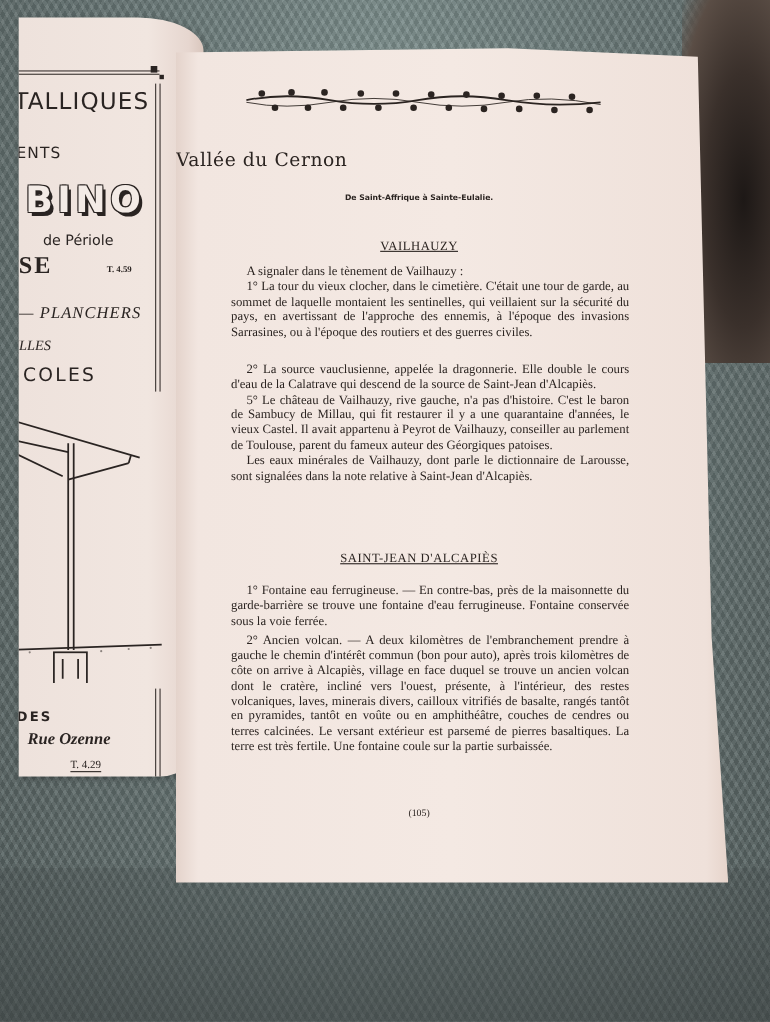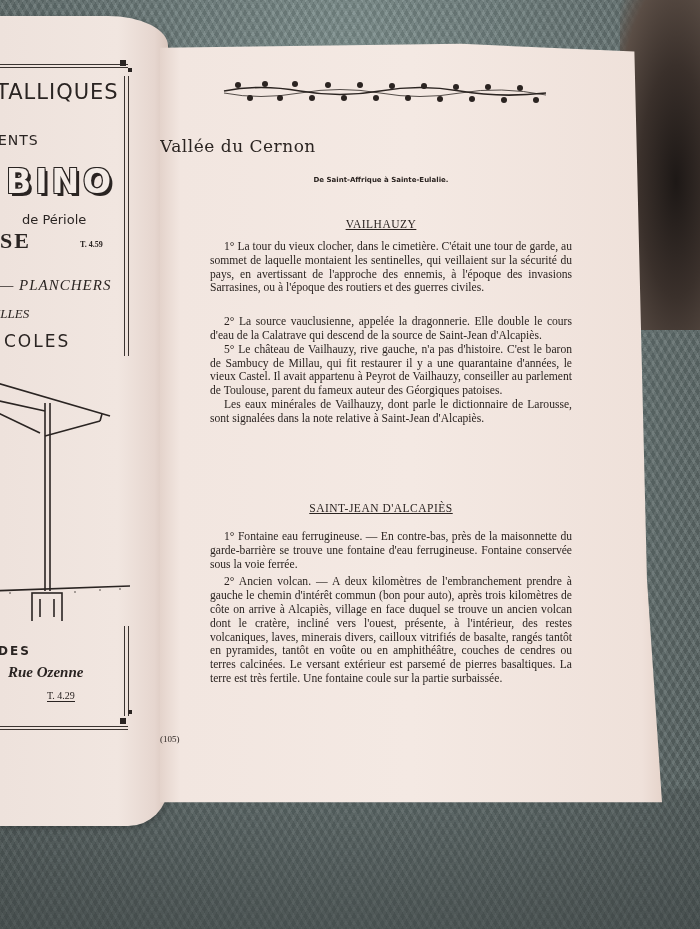--- a/index.html
+++ b/index.html
@@ -18,21 +18,21 @@
   .knit-bottom {
     position:absolute; left:0; right:0; bottom:0; height:140px;
     background: linear-gradient(180deg, rgba(60,66,66,0.2), rgba(60,66,66,0.55));
   }
   .dark-corner {
     position:absolute; right:0; top:0; width:80px; height:330px;
     background: radial-gradient(ellipse at 70% 55%, #1d1816 0%, #3a302b 45%, #5a4d45 80%, rgba(90,77,69,0) 100%);
   }
   
   .left-page {
-    position:absolute; left:0; top:16px; width:168px; height:810px;
+    position:absolute; left:17px; top:16px; width:168px; height:690px;
     background: linear-gradient(90deg, #eee2dc 0%, #f1e6e0 70%, #e6d6cf 92%, #d9c6bd 100%);
     border-radius: 0 60px 40px 0 / 0 30px 40px 0;
     box-shadow: 2px 2px 6px rgba(0,0,0,0.25);
     overflow:hidden;
   }
   .ad-frame-top {
     position:absolute; left:-10px; top:48px; width:138px; height:2px;
     border-top:1px solid #3a3330; border-bottom:1px solid #3a3330;
   }
   .ad-frame-right {
@@ -84,21 +84,21 @@
     position:absolute; left:0; right:60px; text-align:center;
     font-family:"Liberation Serif", serif; font-size:11.5px; color:#2b2421; letter-spacing:0.5px;text-decoration:underline;
   }
   .body-text {
     position:absolute; left:50px; width:362px;
     font-family:"Liberation Serif", serif; font-size:11.6px; line-height:13.8px;
     color:#2b2421; text-align:justify;
   }
   .body-text p { margin:0; text-indent:14px; }
   .page-number {
-    position:absolute; left:0; right:60px; top:694px; 
+    position:absolute; left:0; right:60px; top:694px; text-align:center;
     font-family:"Liberation Serif", serif; font-size:9px; color:#2b2421;
   }
 </style>
 </head>
 <body>
 
 <div class="knit"></div>
 <div class="knit-bottom"></div>
 <div class="dark-corner"></div>
 
@@ -175,20 +175,21 @@
       <circle cx="300" cy="10" r="3"></circle>
         <circle cx="316" cy="22" r="3"></circle>
     </g>
   </svg>
 
   <div class="page-title">Vallée du Cernon</div>
   <div class="page-subtitle">De Saint-Affrique à Sainte-Eulalie.</div>
 
   <div class="section-head" style="top:178px;">VAILHAUZY</div>
   <div class="body-text" style="top:200px;">
+    <p>A signaler dans le tènement de Vailhauzy :</p>
     <p>1° La tour du vieux clocher, dans le cimetière. C'était une tour de garde, au sommet de laquelle montaient les sentinelles, qui veillaient sur la sécurité du pays, en avertissant de l'approche des ennemis, à l'époque des invasions Sarrasines, ou à l'époque des routiers et des guerres civiles.</p>
     <p style="margin-top:20px;">2° La source vauclusienne, appelée la dragonnerie. Elle double le cours d'eau de la Calatrave qui descend de la source de Saint-Jean d'Alcapiès.</p>
     <p>5° Le château de Vailhauzy, rive gauche, n'a pas d'histoire. C'est le baron de Sambucy de Millau, qui fit restaurer il y a une quarantaine d'années, le vieux Castel. Il avait appartenu à Peyrot de Vailhauzy, conseiller au parlement de Toulouse, parent du fameux auteur des Géorgiques patoises.</p>
     <p>Les eaux minérales de Vailhauzy, dont parle le dictionnaire de Larousse, sont signalées dans la note relative à Saint-Jean d'Alcapiès.</p>
   </div>
 
   <div class="section-head" style="top:462px;">SAINT-JEAN D'ALCAPIÈS</div>
   <div class="body-text" style="top:490px;">
     <p>1° Fontaine eau ferrugineuse. — En contre-bas, près de la maisonnette du garde-barrière se trouve une fontaine d'eau ferrugineuse. Fontaine conservée sous la voie ferrée.</p>
     <p style="margin-top:4px;">2° Ancien volcan. — A deux kilomètres de l'embranchement prendre à gauche le chemin d'intérêt commun (bon pour auto), après trois kilomètres de côte on arrive à Alcapiès, village en face duquel se trouve un ancien volcan dont le cratère, incliné vers l'ouest, présente, à l'intérieur, des restes volcaniques, laves, minerais divers, cailloux vitrifiés de basalte, rangés tantôt en pyramides, tantôt en voûte ou en amphithéâtre, couches de cendres ou terres calcinées. Le versant extérieur est parsemé de pierres basaltiques. La terre est très fertile. Une fontaine coule sur la partie surbaissée.</p>

